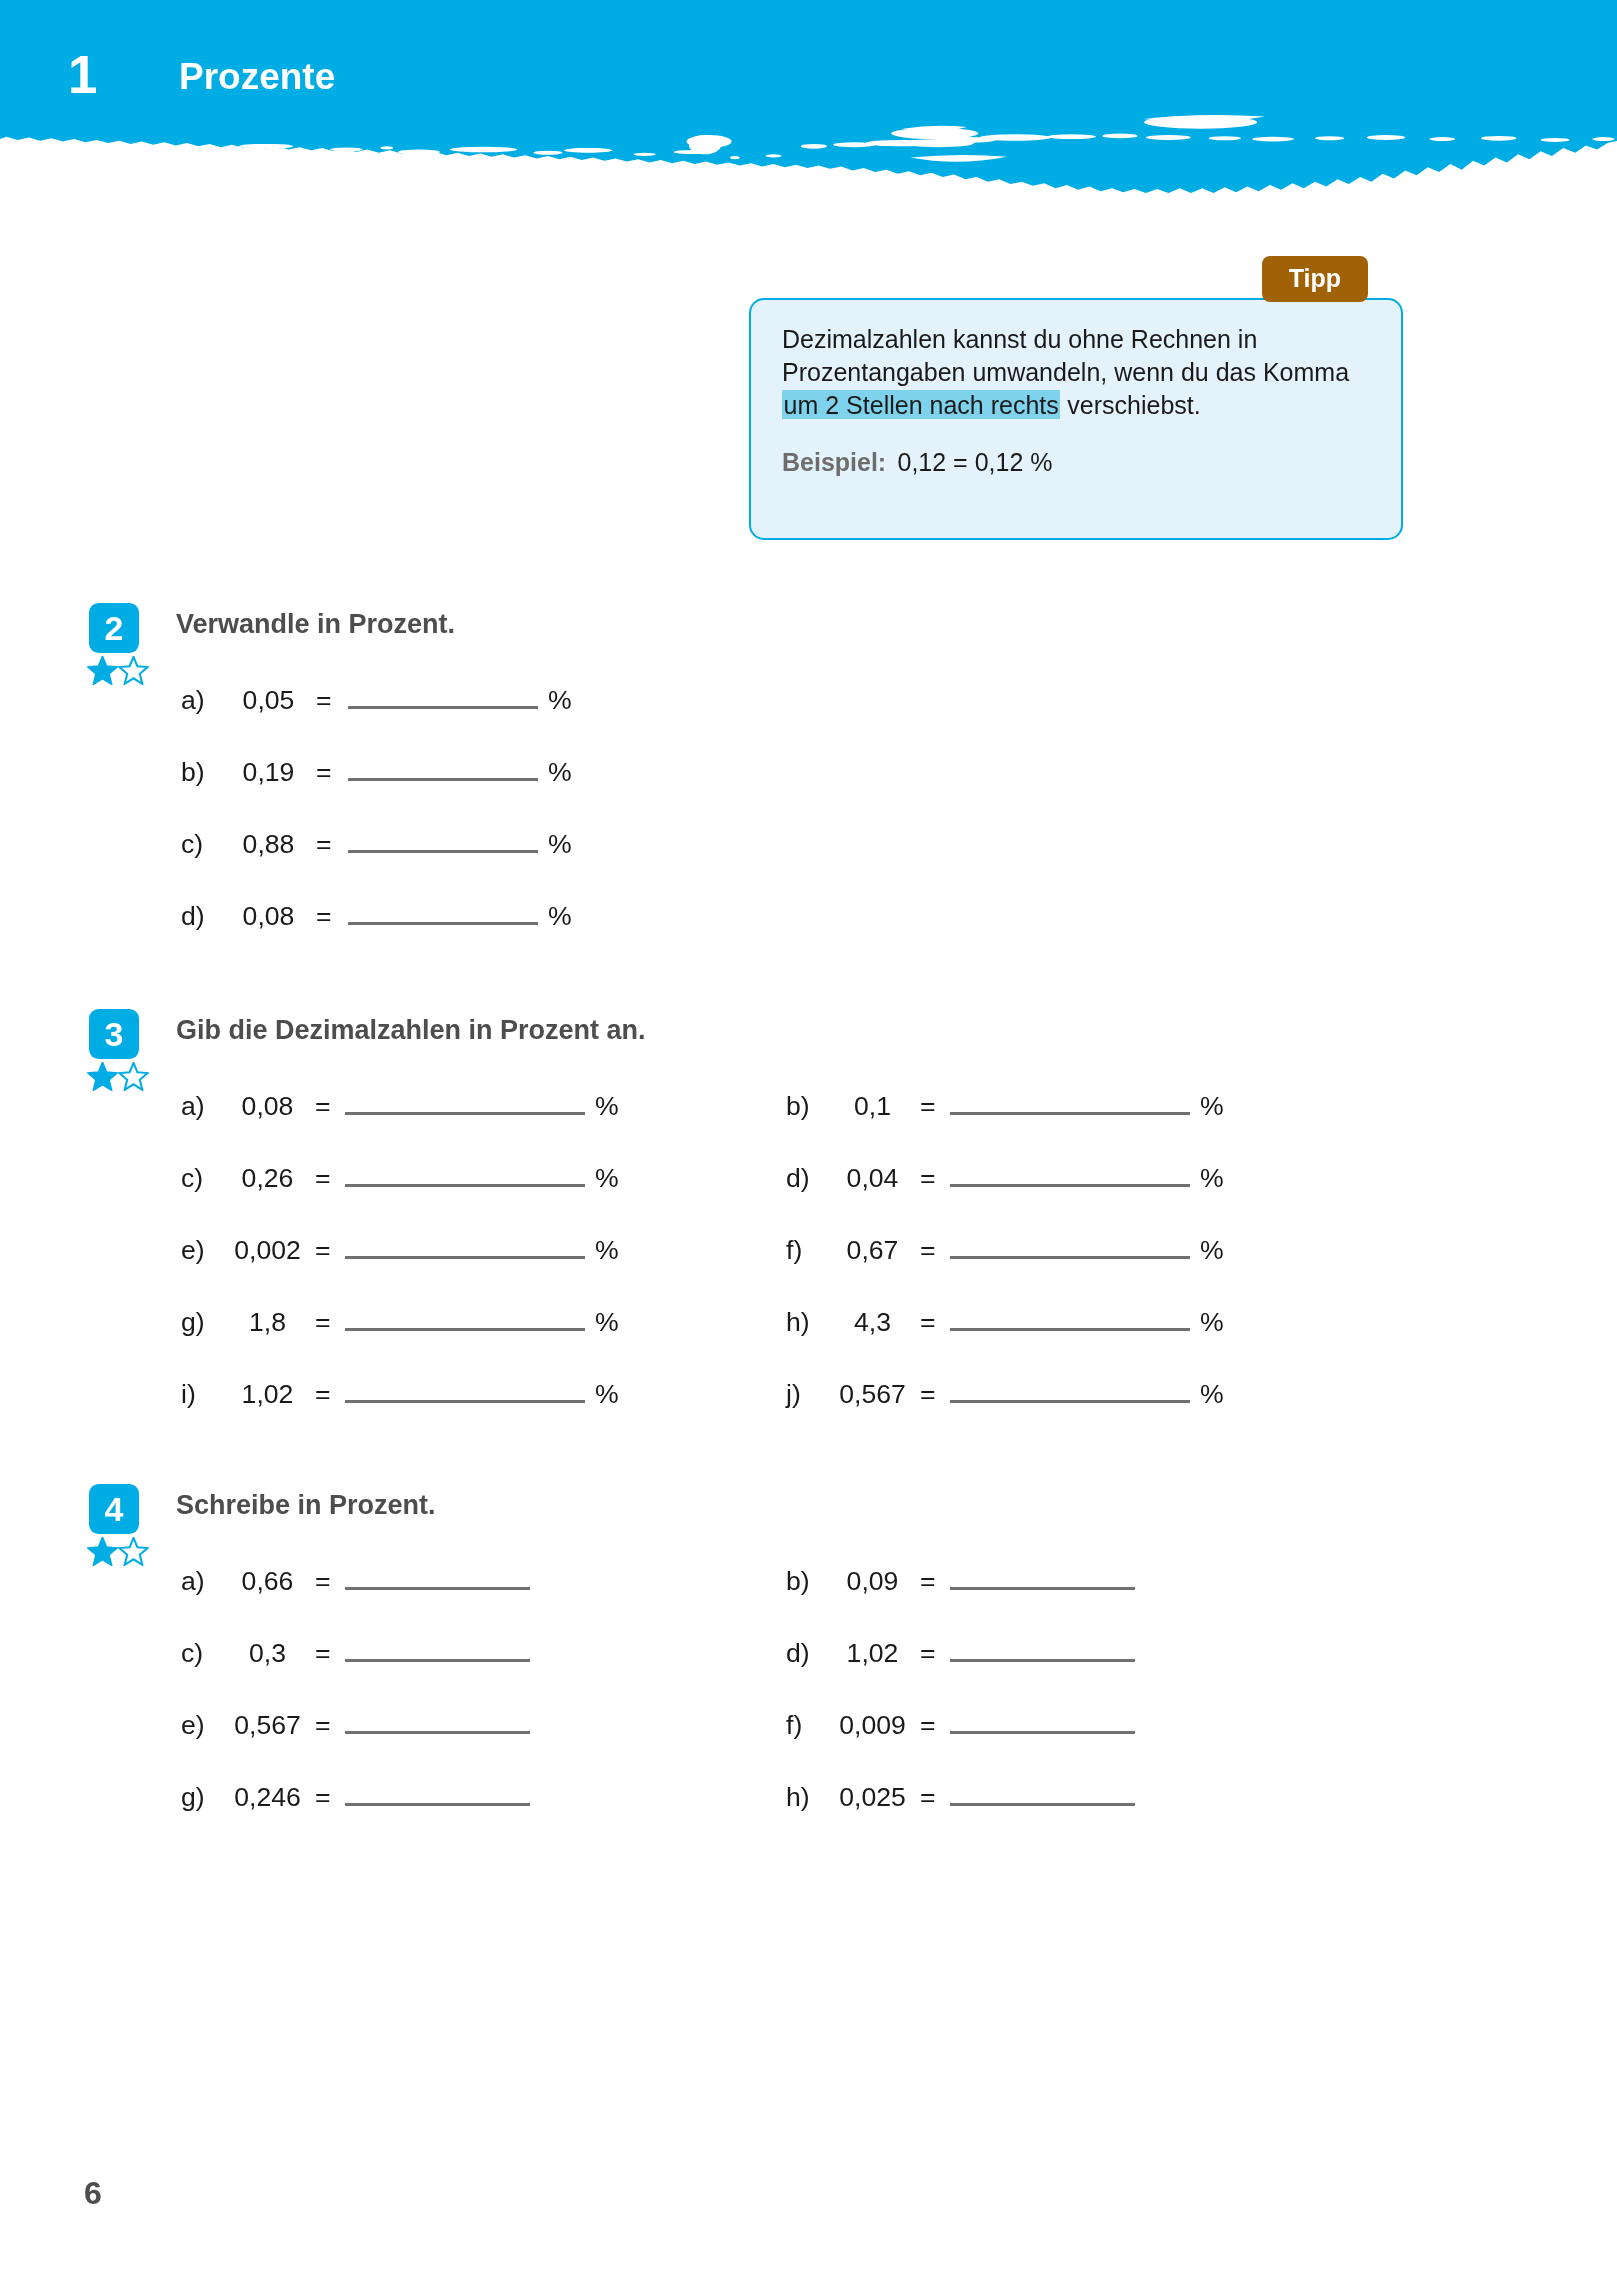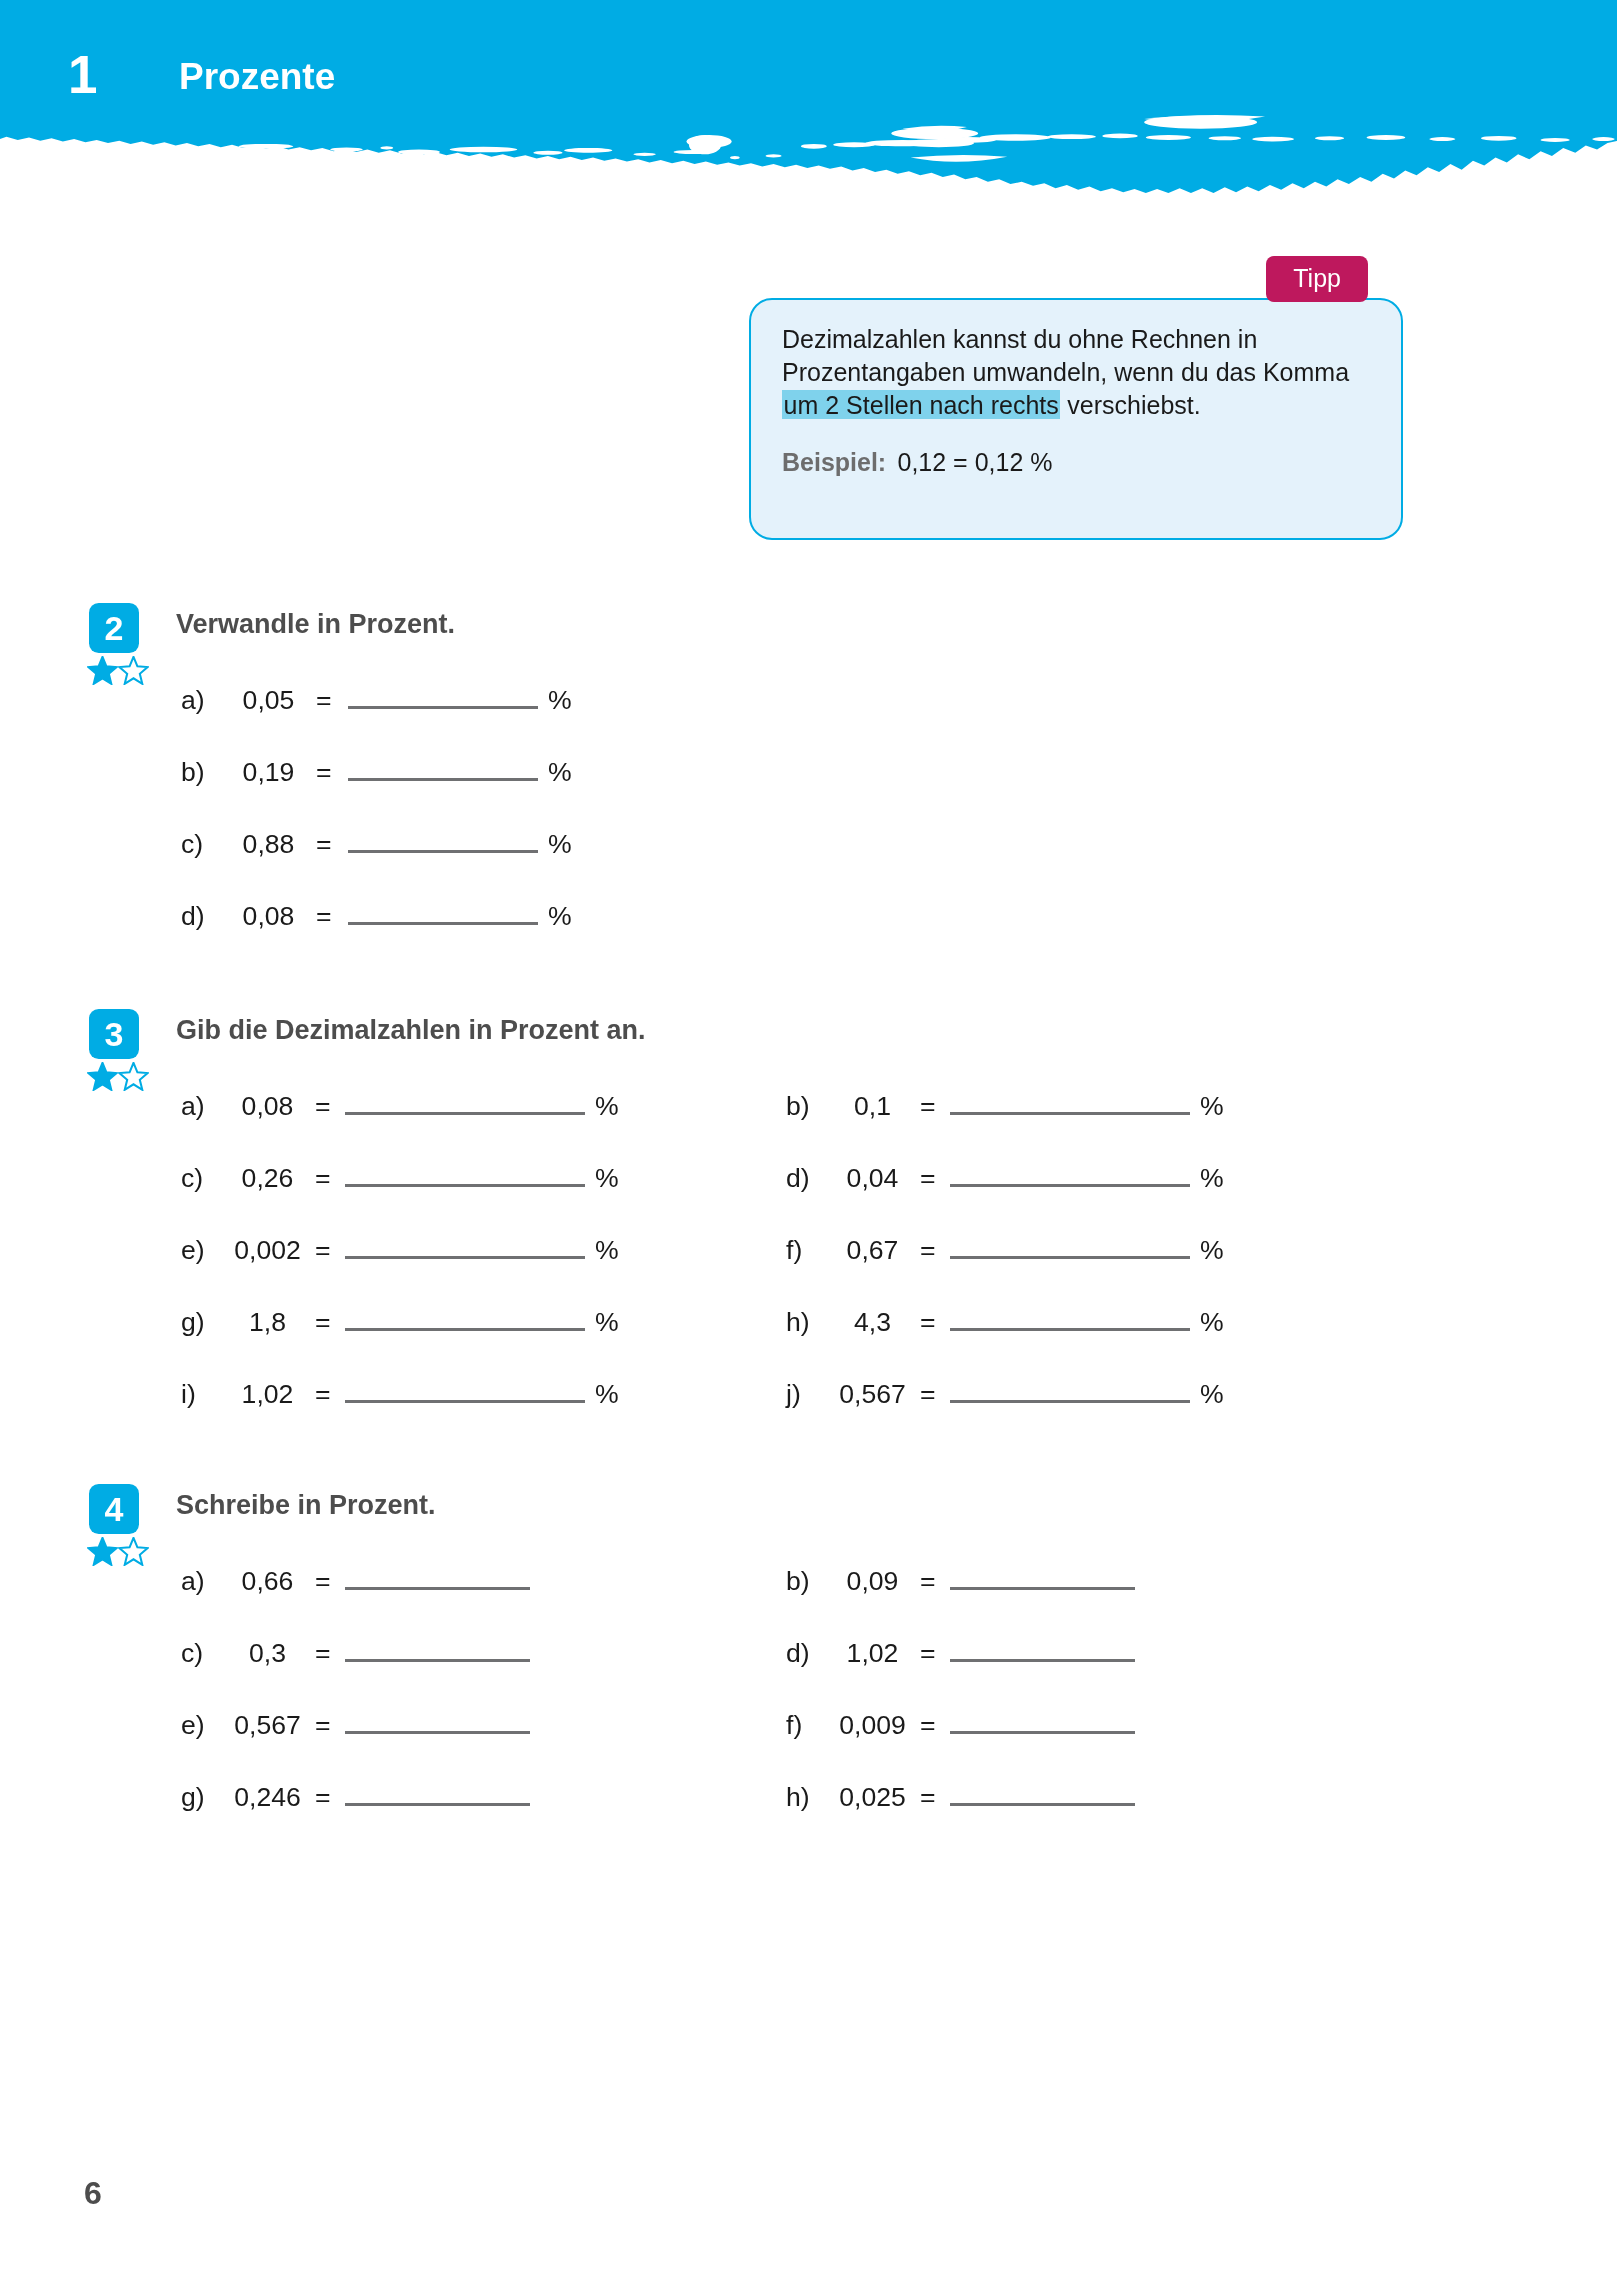--- a/index.html
+++ b/index.html
@@ -55,38 +55,38 @@
     position: absolute;
     left: 749px;
     top: 256px;
     width: 661px;
     height: 308px;
   }
   .tipp-tab {
     position: absolute;
     right: 42px;
     top: 0;
-    background: #be185d;
+    background: #a16207;
     color: #ffffff;
     font-size: 25px;
-    font-weight: normal;
+    font-weight: bold;
     padding: 8px 27px 9.7px 27px;
     border-radius: 8px;
     z-index: 3;
     line-height: 1.15;
   }
   .tipp-body {
     position: absolute;
     left: 0;
     top: 42px;
     width: 654px;
     height: 242px;
     background: #e4f2fb;
     border: 2.4px solid #00ace4;
-    border-radius: 23px;
+    border-radius: 15px;
     z-index: 2;
     box-sizing: border-box;
     padding: 22.6px 31px 0 31px;
   }
   .tipp-text {
     font-size: 25px;
     color: #1a1a1a;
     line-height: 1.32;
     margin: 0;
   }

